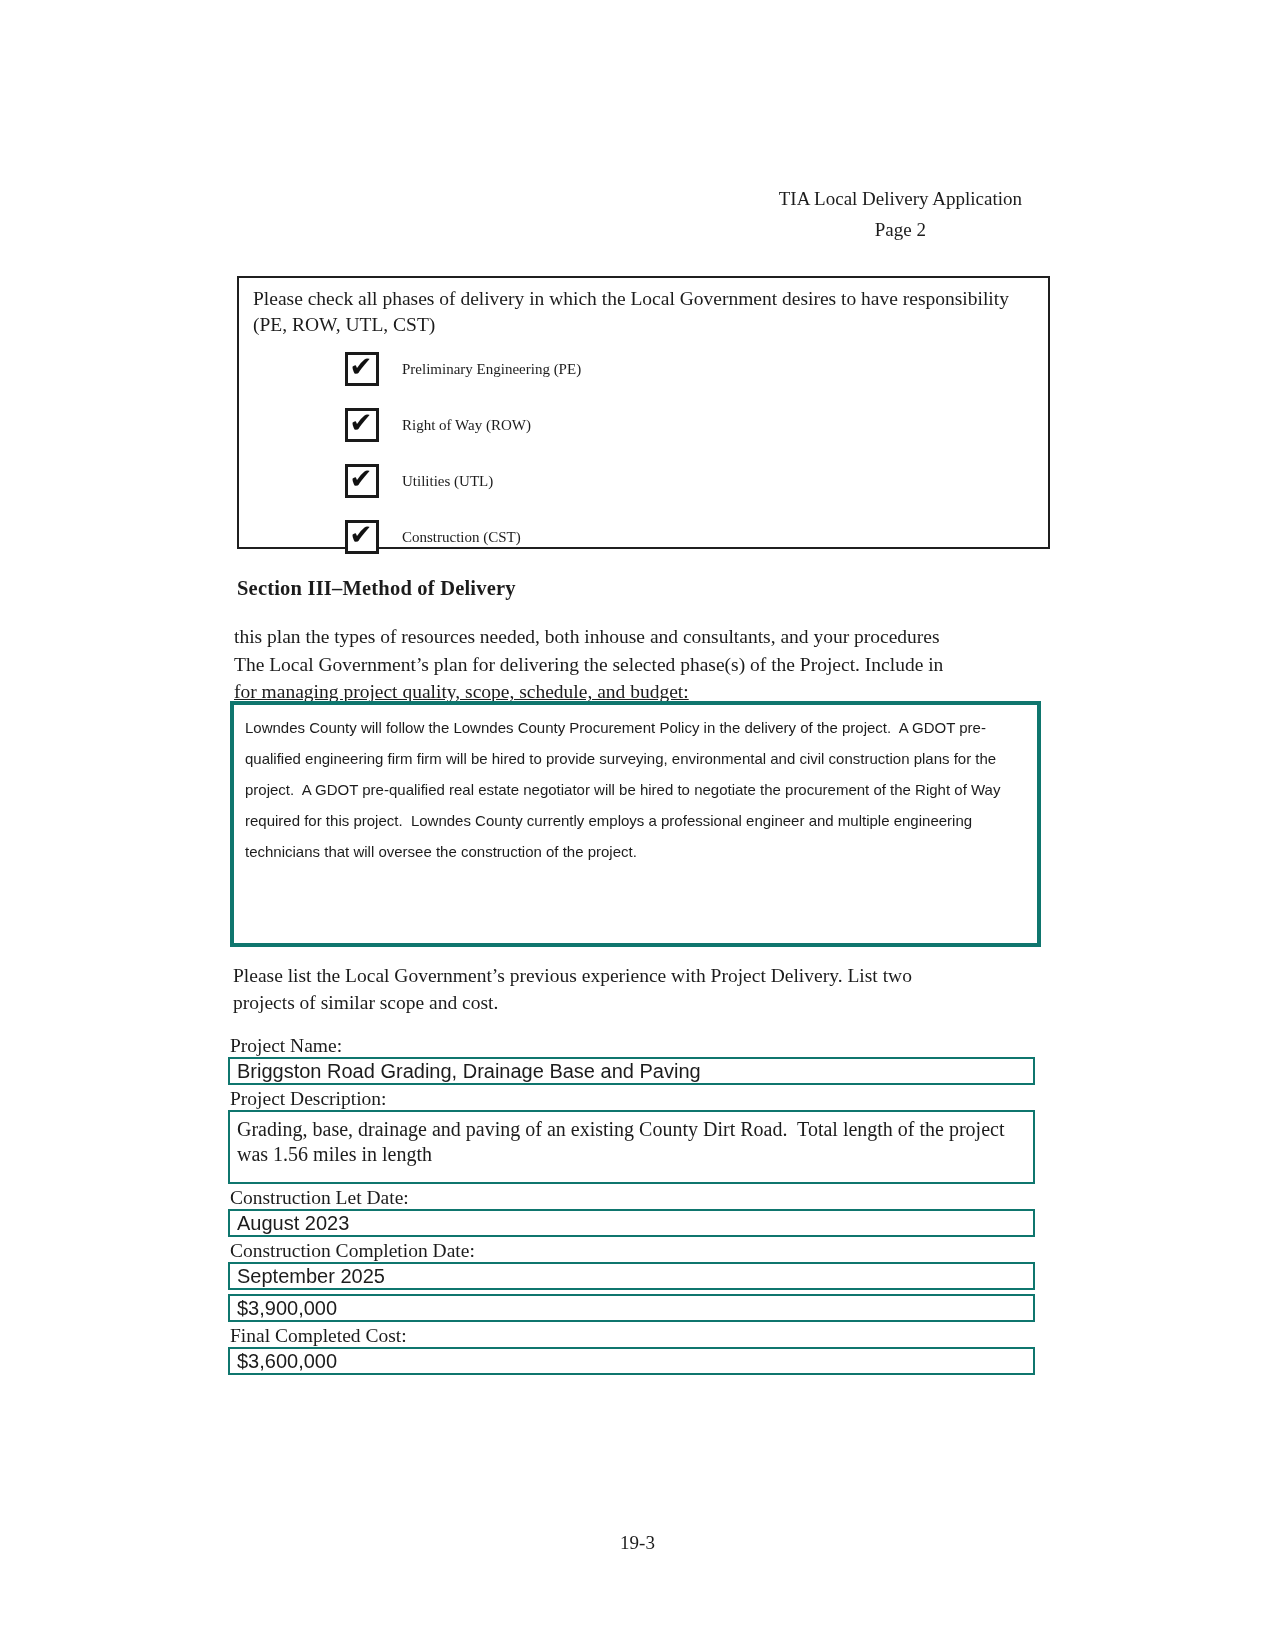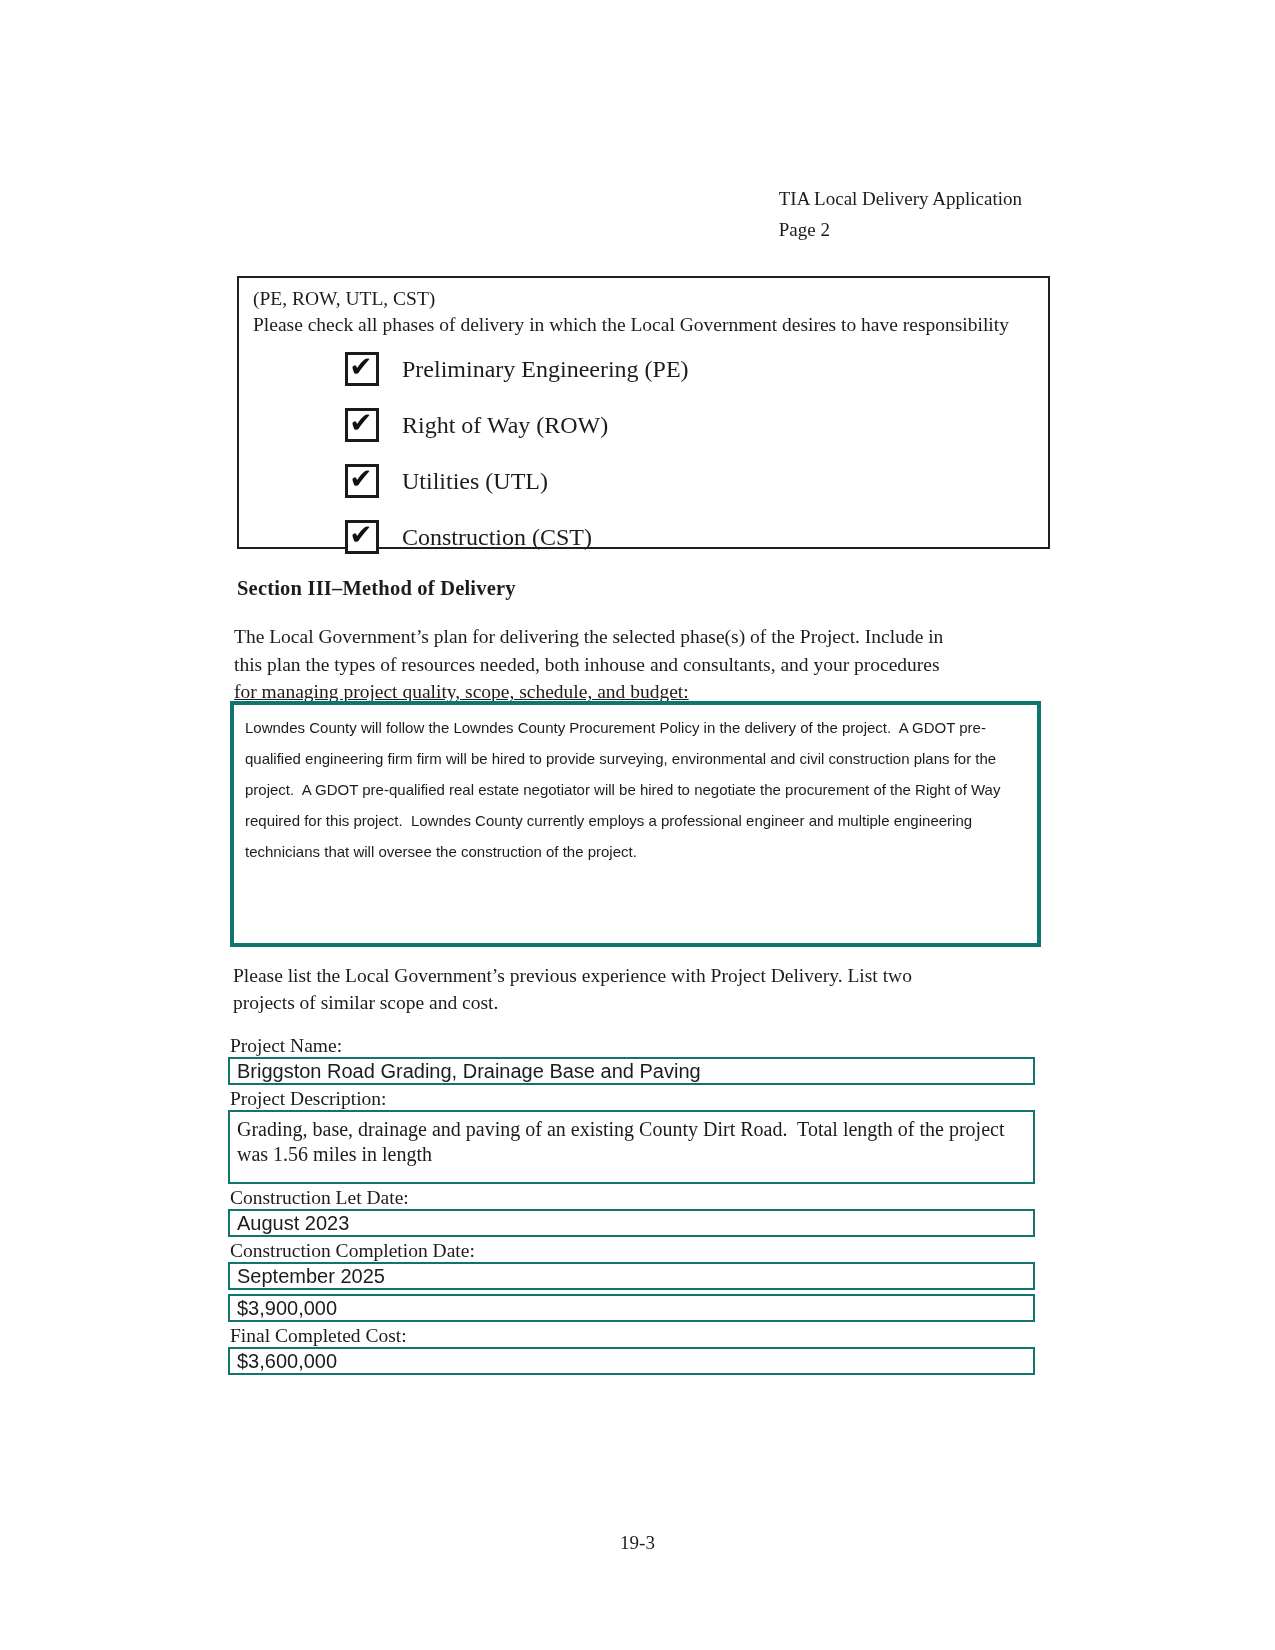--- a/index.html
+++ b/index.html
@@ -8,21 +8,21 @@
     width:1275px;height:1650px;
     margin:0 auto;
     background:#ffffff;
     color:#1c1c1c;
     font-family:"Liberation Serif", serif;
     overflow:hidden;
   }
   
   .header{
     position:absolute;top:183px;right:253px;
-    text-align:left;font-size:19px;line-height:31px;
+    text-align:center;font-size:19px;line-height:31px;
   }
   
   .phases-box{
     position:absolute;left:237px;top:276px;width:781px;height:261px;
     border:2px solid #1f1f1f;
     padding:8px 14px 0 14px;
   }
   .phases-prompt{font-size:19.5px;line-height:26px;}
   .phase-rows{margin:14px 0 0 92px;}
   .phase-row{display:flex;align-items:center;gap:23px;margin-bottom:22px;}
@@ -30,21 +30,21 @@
     width:28px;height:28px;flex:0 0 auto;
     border:3px solid #1a1a1a;
     display:flex;align-items:center;justify-content:center;
     background:#fff;cursor:pointer;
   }
   .checkmark{
     font-size:28px;font-weight:bold;color:#111;
     transform:translate(-1px,-3px);
     font-family:"DejaVu Sans", sans-serif;
   }
-  .phase-label{font-size:24px;}
+  .phase-label{font-size:15px;}
   
   .section-heading{
     position:absolute;left:237px;top:577px;
     font-size:20.5px;font-weight:bold;letter-spacing:.2px;
   }
   .intro{
     position:absolute;left:234px;top:623px;width:790px;
     font-size:19.5px;line-height:27.5px;
   }
   .underlined{text-decoration:underline;}
@@ -91,22 +91,22 @@
 
 <div class="page">
 
   <div class="header">
     <div>TIA Local Delivery Application</div>
     <div>Page 2</div>
   </div>
 
   <div class="phases-box">
     <div class="phases-prompt">
+      <div>Please check all phases of delivery in which the Local Government desires to have responsibility</div>
       <div>(PE, ROW, UTL, CST)</div>
-      <div>Please check all phases of delivery in which the Local Government desires to have responsibility</div>
     </div>
     <div class="phase-rows">
       <div class="phase-row">
         <span class="checkbox">
             <span class="checkmark">✔</span>
           </span>
         <span class="phase-label">Preliminary Engineering (PE)</span>
       </div>
       <div class="phase-row">
         <span class="checkbox">
@@ -125,22 +125,22 @@
             <span class="checkmark">✔</span>
           </span>
         <span class="phase-label">Construction (CST)</span>
       </div>
     </div>
   </div>
 
   <div class="section-heading">Section III–Method of Delivery</div>
 
   <div class="intro">
+    <div>this plan the types of resources needed, both inhouse and consultants, and your procedures</div>
     <div>The Local Government’s plan for delivering the selected phase(s) of the Project. Include in</div>
-    <div>this plan the types of resources needed, both inhouse and consultants, and your procedures</div>
     <div class="underlined">for managing project quality, scope, schedule, and budget:</div>
   </div>
 
   <div class="plan-box">Lowndes County will follow the Lowndes County Procurement Policy in the delivery of the project.  A GDOT pre-qualified engineering firm firm will be hired to provide surveying, environmental and civil construction plans for the project.  A GDOT pre-qualified real estate negotiator will be hired to negotiate the procurement of the Right of Way required for this project.  Lowndes County currently employs a professional engineer and multiple engineering technicians that will oversee the construction of the project.</div>
 
   <div class="experience-prompt">
     <div>Please list the Local Government’s previous experience with Project Delivery. List two</div>
     <div>projects of similar scope and cost.</div>
   </div>
 

